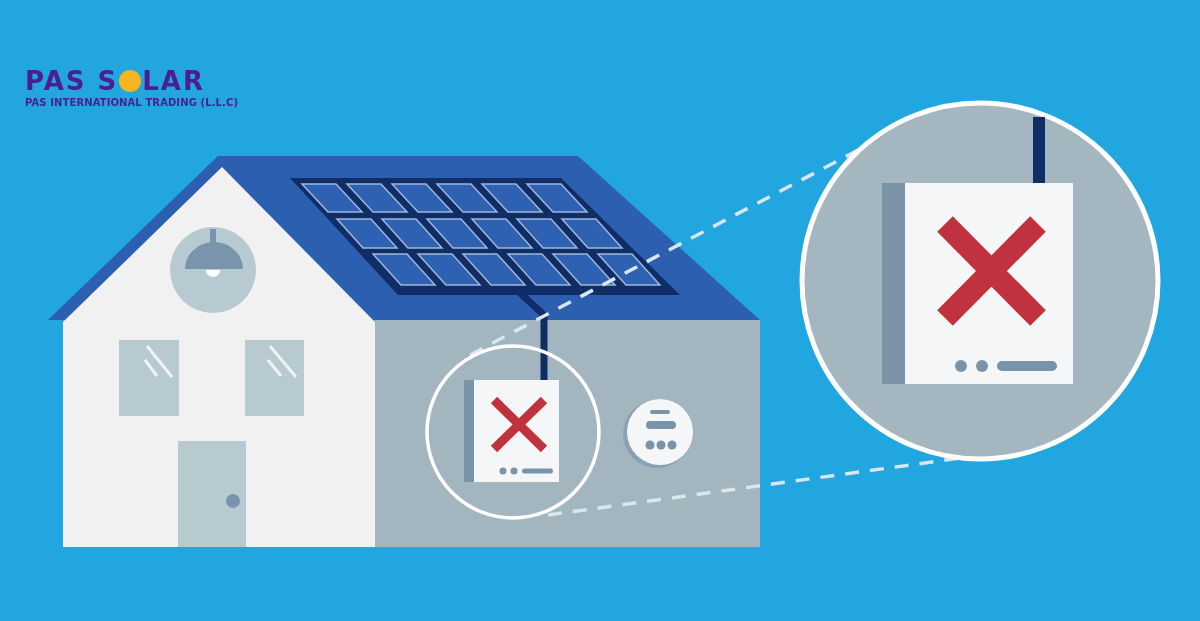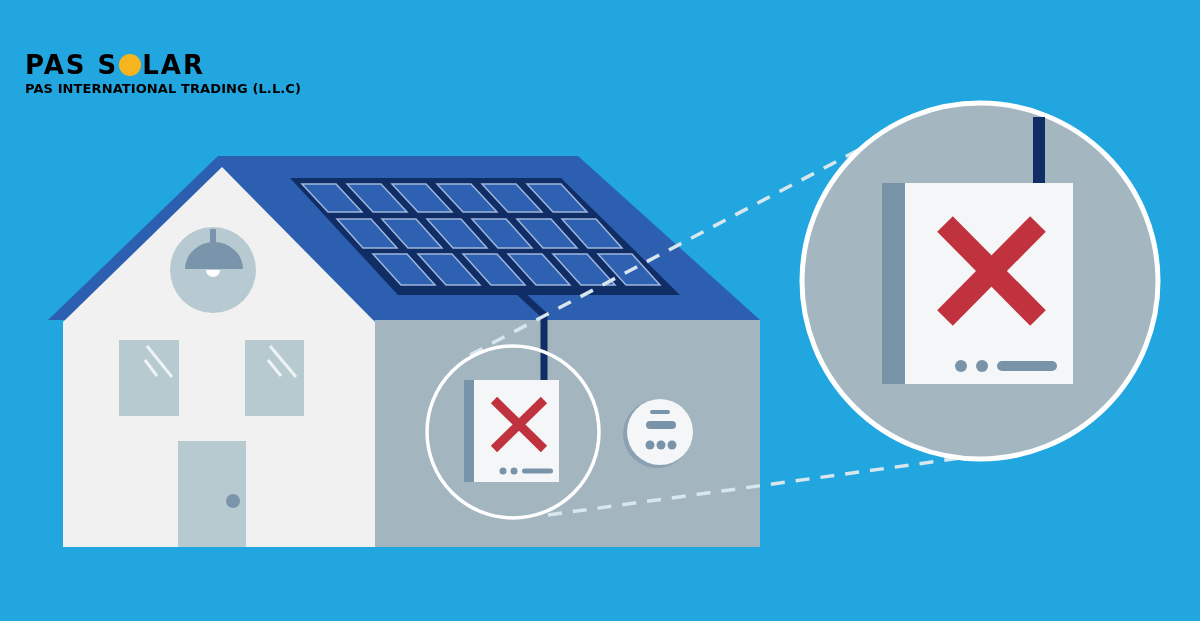--- a/index.html
+++ b/index.html
@@ -3,39 +3,39 @@
   <meta charset="utf-8">
   <style>
     html, body { margin: 0; padding: 0; }
     body {
       width: 1200px; height: 621px; overflow: hidden;
       background: #22a6df;
       position: relative;
       font-family: "DejaVu Sans", "Liberation Sans", sans-serif;
     }
     .logo {
-      position: absolute; left: 25px; top: 50px;
-      color: #000000;
+      position: absolute; left: 25px; top: 66px;
+      color: #4c1d95;
     }
     .logo-title {
       font-family: "DejaVu Sans", sans-serif;
       font-weight: bold;
       font-size: 26px;
       letter-spacing: 2px;
       line-height: 30px;
       display: flex; align-items: center;
       white-space: pre;
     }
     .sun {
       display: inline-block; width: 22px; height: 22px; border-radius: 50%;
       background: #f6b51e; margin: 0 1px;
     }
     .logo-sub {
       font-family: "DejaVu Sans", sans-serif;
-      font-weight: bold; font-size: 13px; letter-spacing: 0.1px;
+      font-weight: bold; font-size: 10px; letter-spacing: 0.1px;
       margin-top: 1px;
     }
     svg.scene { position: absolute; left: 0; top: 0; }
   </style>
 </head>
 <body>
 
 <div class="logo">
   <div class="logo-title">
     <span>PAS S</span><span class="sun"></span><span>LAR</span>

